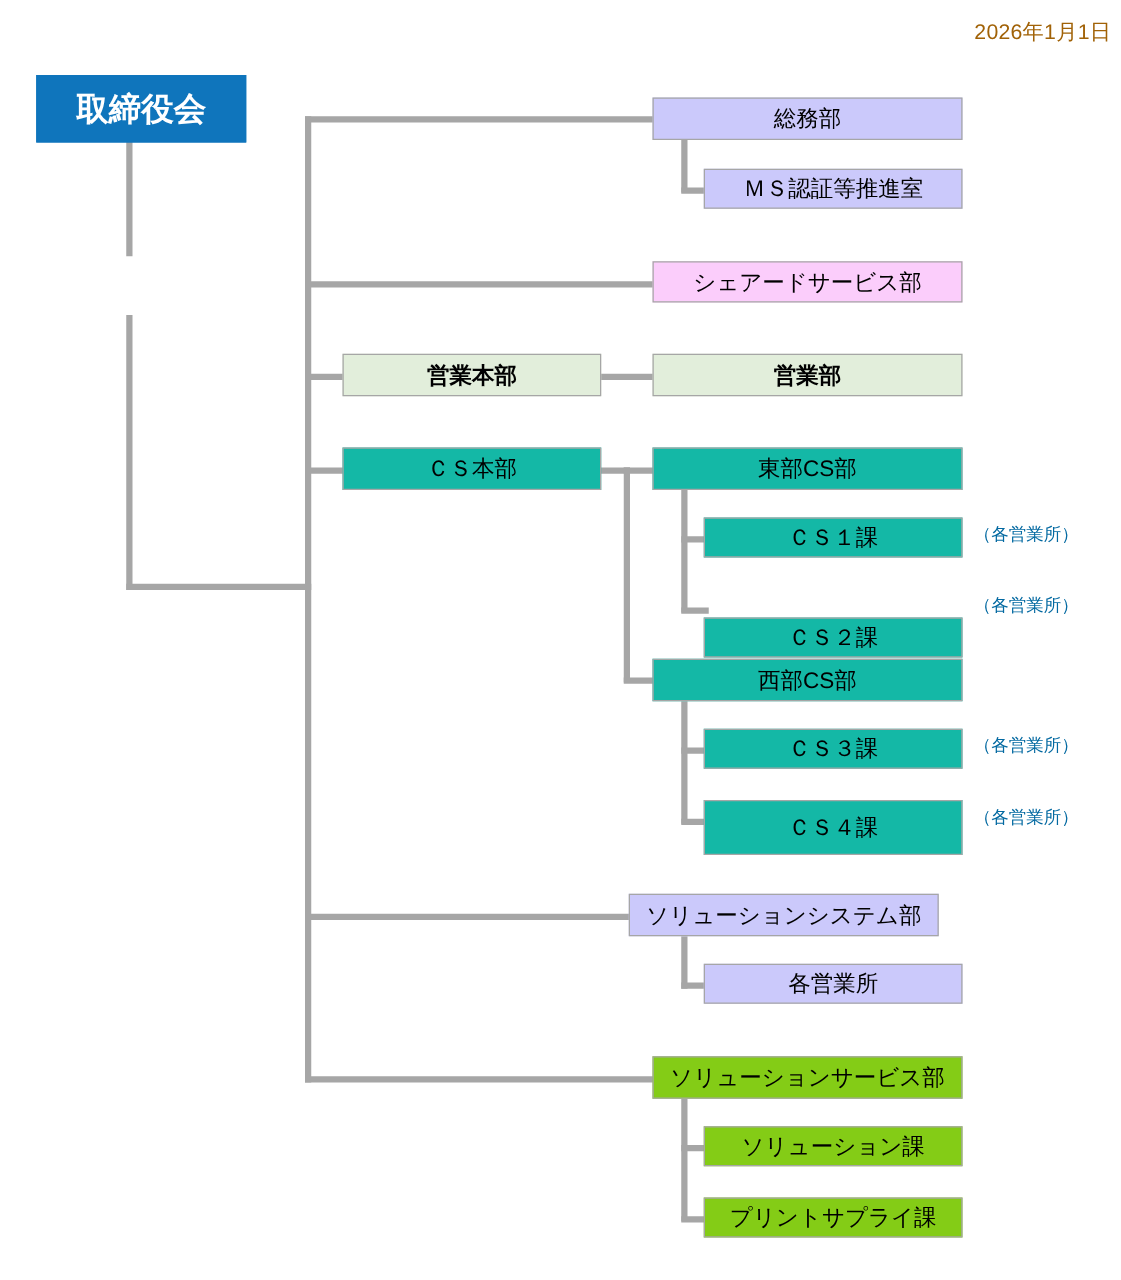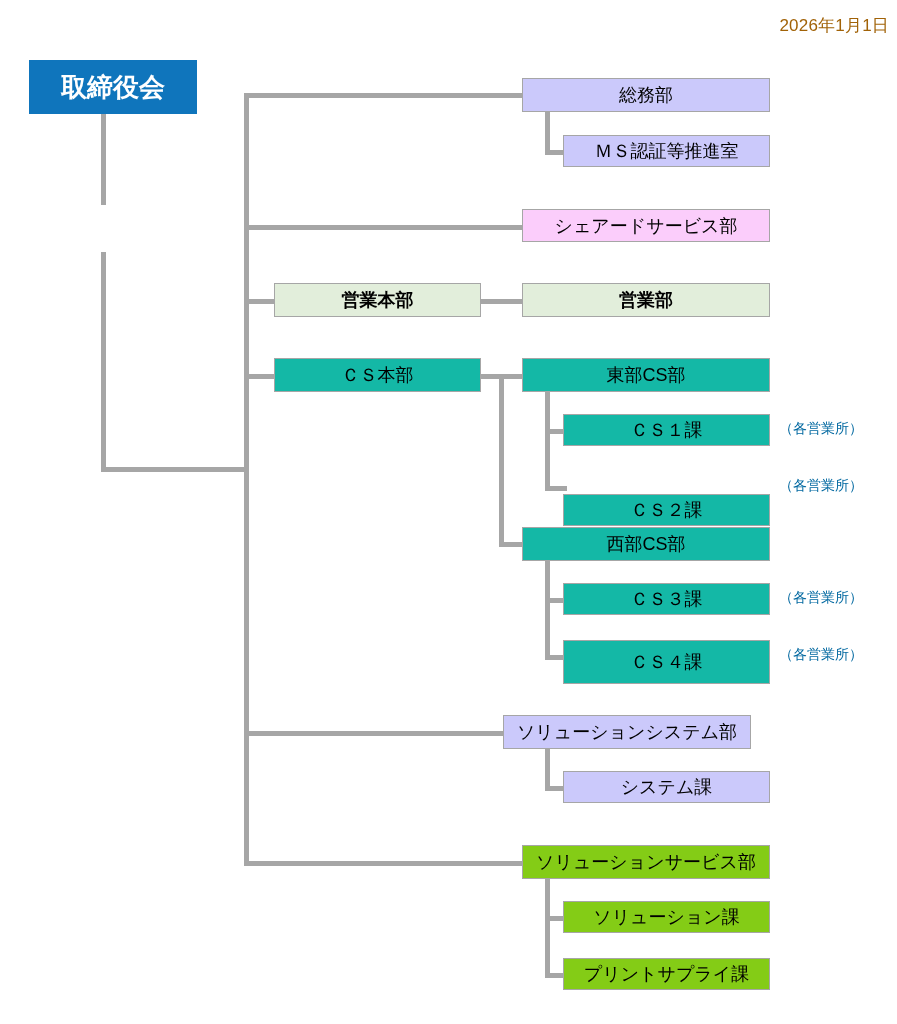--- a/index.html
+++ b/index.html
@@ -151,21 +151,21 @@
   <div class="node cyan" style="left:522px; top:527px; width:248px; height:34px;">西部CS部</div>
 
   <div class="node cyan" style="left:563px; top:583px; width:207px; height:32px;">ＣＳ３課</div>
   <div class="annot" style="left:779px; top:591px;">（各営業所）</div>
 
   <div class="node cyan" style="left:563px; top:640px; width:207px; height:44px;">ＣＳ４課</div>
   <div class="annot" style="left:779px; top:648px;">（各営業所）</div>
 
   <div class="node purple" style="left:503px; top:715px; width:248px; height:34px;">ソリューションシステム部</div>
 
-  <div class="node purple" style="left:563px; top:771px; width:207px; height:32px;">システム課</div>
+  <div class="node purple" style="left:563px; top:771px; width:207px; height:32px;">各営業所</div>
 
   <div class="node bluegray" style="left:522px; top:845px; width:248px; height:34px;">ソリューションサービス部</div>
 
   <div class="node bluegray" style="left:563px; top:901px; width:207px; height:32px;text-align:right;">ソリューション課</div>
 
   <div class="node bluegray" style="left:563px; top:958px; width:207px; height:32px;">プリントサプライ課</div>
 
 </div>
 
 </body></html>

